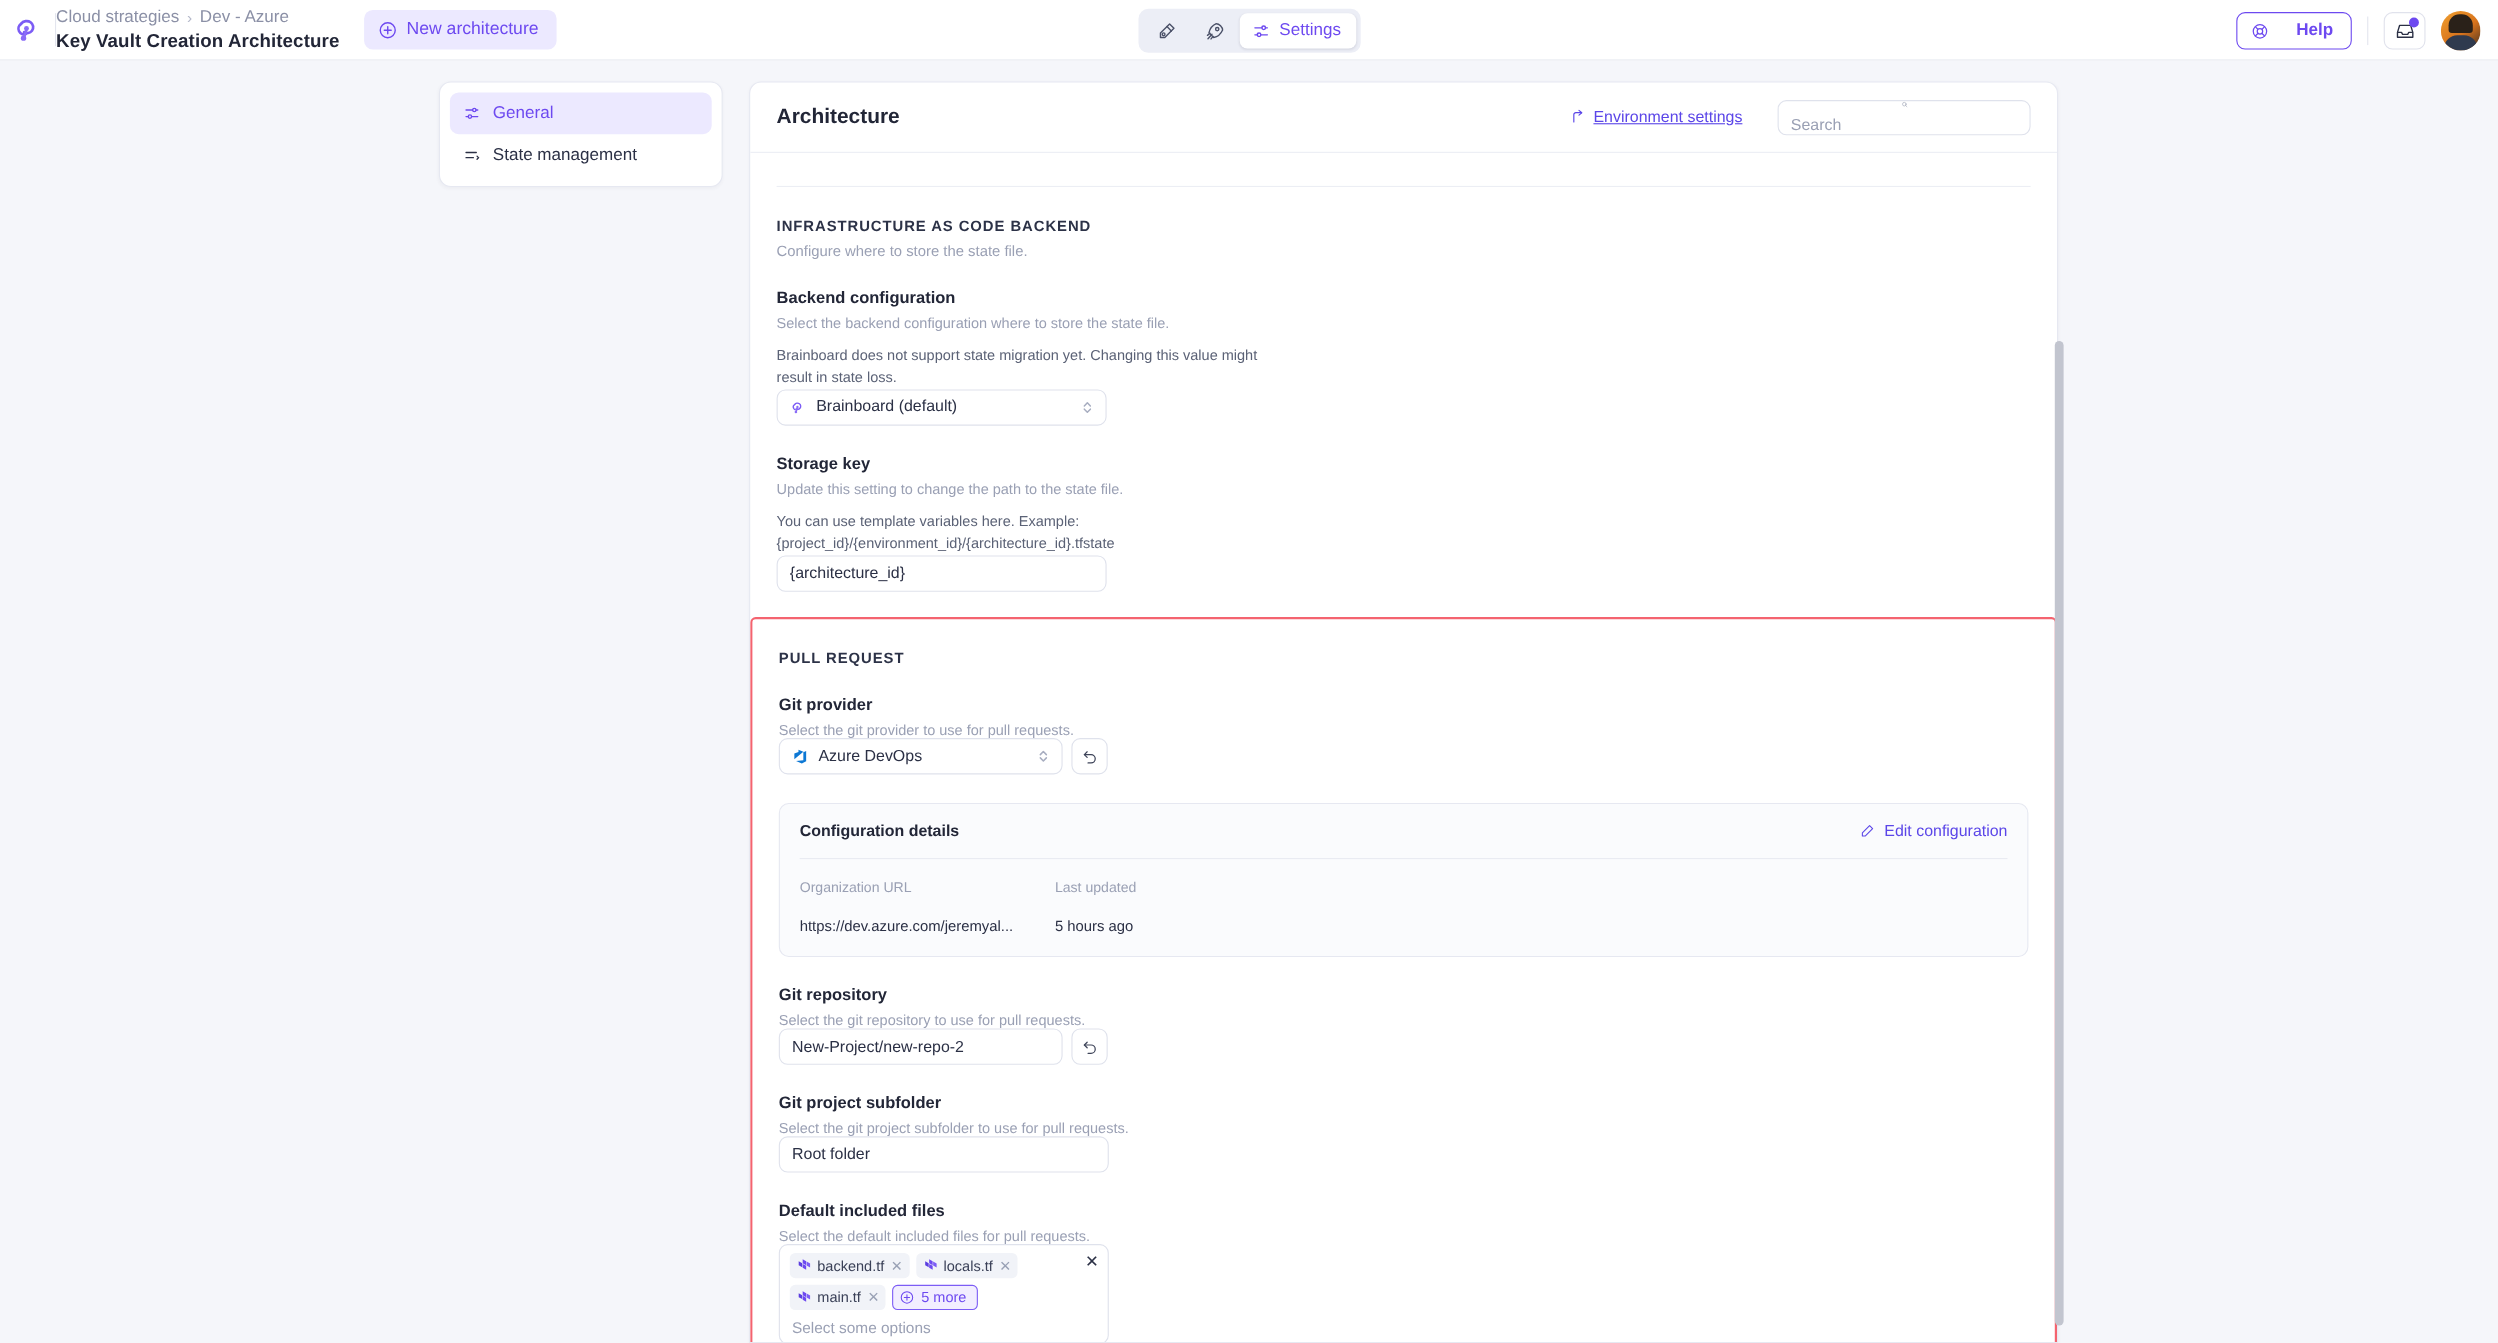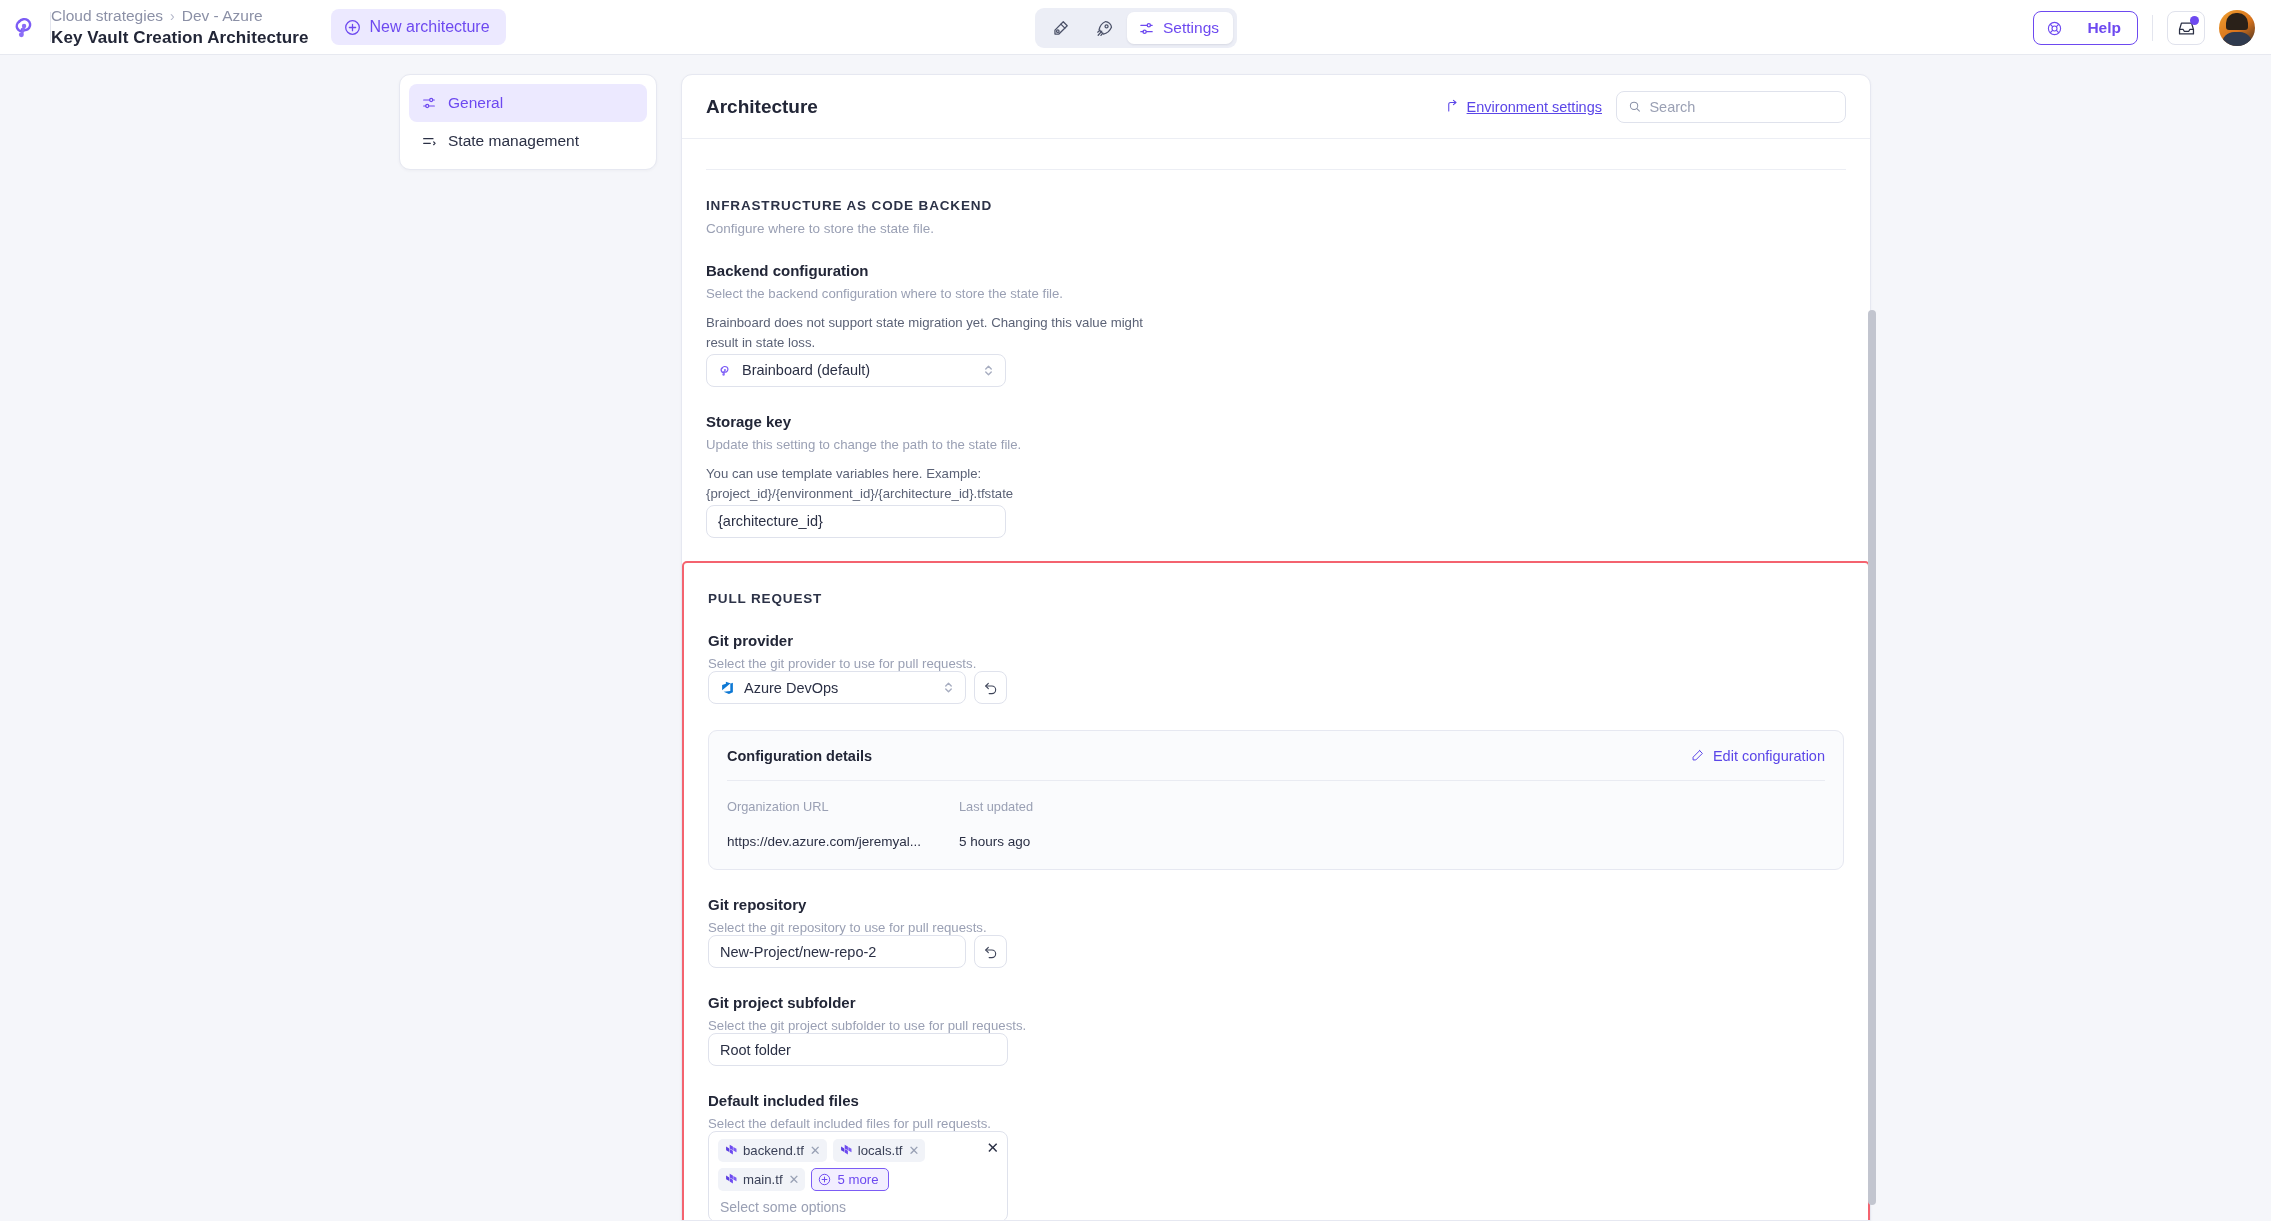--- a/index.html
+++ b/index.html
@@ -105,28 +105,28 @@
     border-radius: 11px 11px 0 0;
     box-shadow: 0 1px 3px rgba(40,44,66,.04);
     overflow: hidden;
   }
   .panel-head {
     height: 64px; padding: 0 24px 0 24px;
     display: flex; align-items: center; justify-content: space-between;
     border-bottom: 1px solid #eceef4;
   }
   .panel-title { font-size: 19px; font-weight: 700; color: #222637; }
-  .head-right { display: flex; gap: 14px; }
+  .head-right { display: flex; gap: 32px; }
   .env-link {
     display: flex; align-items: center; gap: 7px;
     color: #5b46e8; font-size: 14.5px; text-decoration: underline; cursor: pointer;
   }
   .search-box {
     width: 230px; height: 32px; border: 1px solid #dfe2ec; border-radius: 8px;
-    display: flex; align-items: center; gap: 8px; padding: 0 11px; cursor: text;
+    display: flex; align-items: center; gap: 8px; padding: 0 11px; cursor: text; flex-direction: column;
   }
   .search-box input {
     border: none; outline: none; font-size: 14.5px; color: #2b3045;
     font-family: "Liberation Sans", sans-serif; width: 100%; background: transparent;
   }
   .search-box input::placeholder { color: #9aa0b4; }
 
   .panel-body { position: relative; }
   .divider { height: 1px; background: #eceef4; margin: 30px 24px 0 24px; }
 

